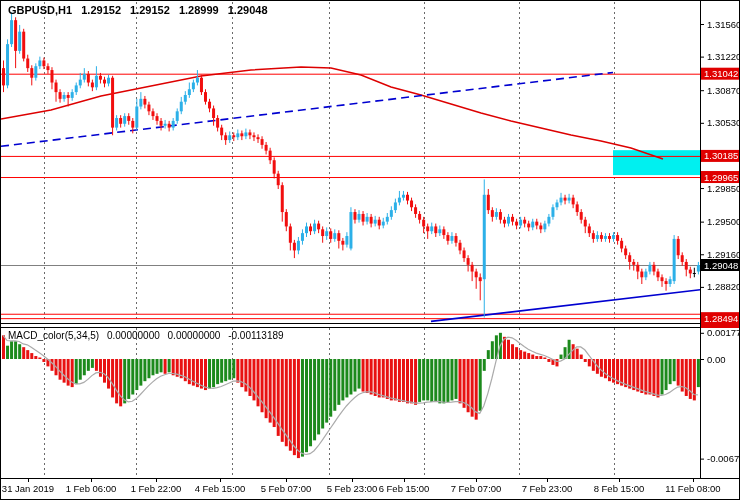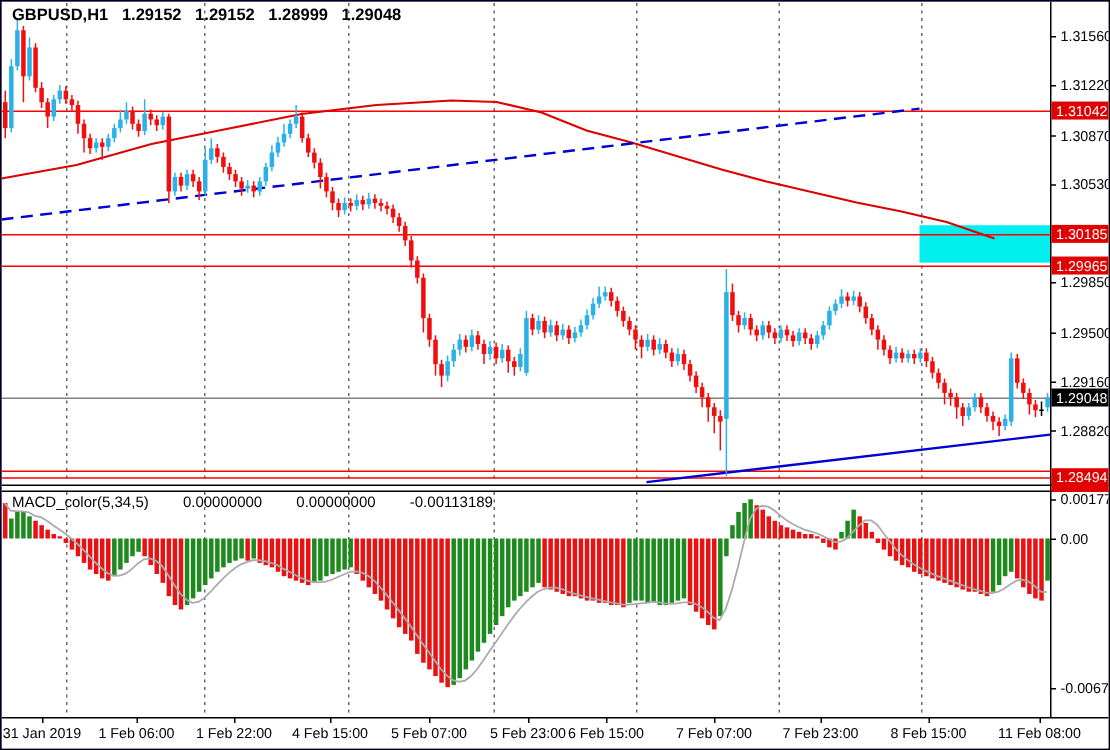--- a/index.html
+++ b/index.html
@@ -1,30 +1,30 @@
 <!DOCTYPE html>
 <html><head>
 <meta charset="utf-8">
 <style>
   html,body{margin:0;padding:0;background:#e8e8e8;}
   #terminal{
-    position:relative;width:740px;height:500px;background:#8b5cf6;
+    position:relative;width:740px;height:500px;background:#bef264;
     font-family:"Liberation Sans", sans-serif;
     border:1px solid #000;box-sizing:border-box;overflow:hidden;text-decoration:underline;
   }
   #chart-svg{position:absolute;left:0;top:0;}
   .ohlc-title{
     position:absolute;left:7px;top:3px;font-size:11px;font-weight:bold;color:#000;
     letter-spacing:0; white-space:nowrap; z-index:5;
   }
   .ohlc-title span{margin-right:6px;}
   .macd-title{
     position:absolute;left:7px;top:329px;font-size:10px;color:#000;white-space:nowrap;z-index:5;
   }
-  .macd-title span{margin-right:20px;}
+  .macd-title span{margin-right:5px;}
   svg text{font-family:"Liberation Sans", sans-serif;}
 </style>
 </head>
 <body>
 
 <div id="terminal">
   <div class="ohlc-title">
     <span>GBPUSD,H1</span>
     <span>1.29152</span>
     <span>1.29152</span>

